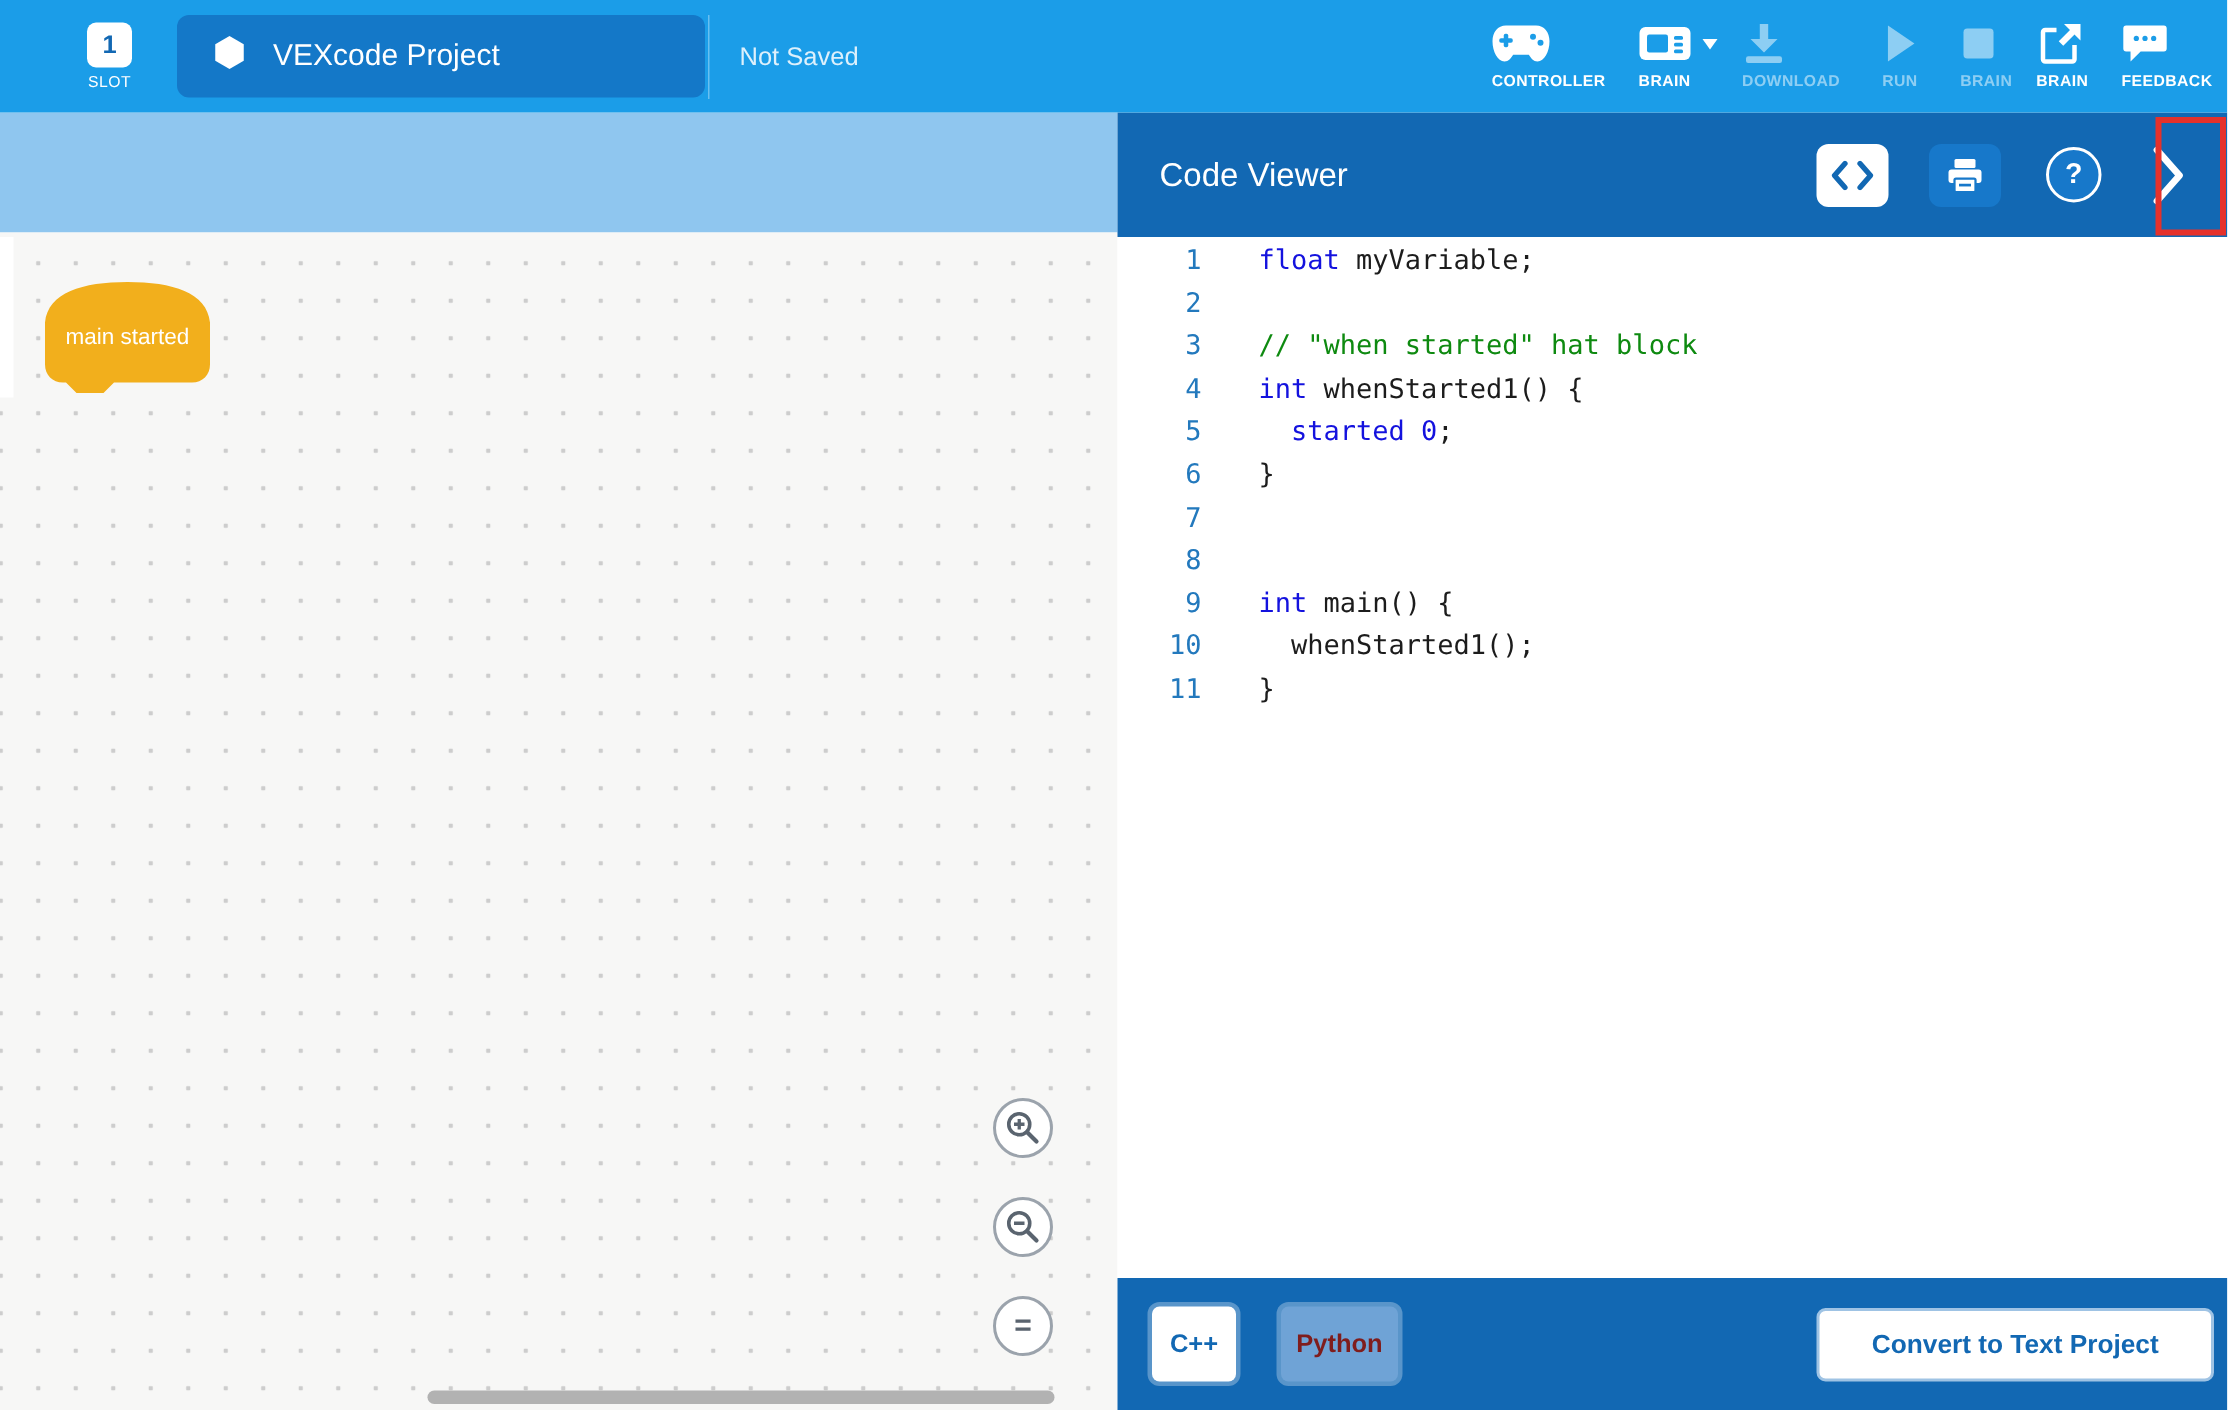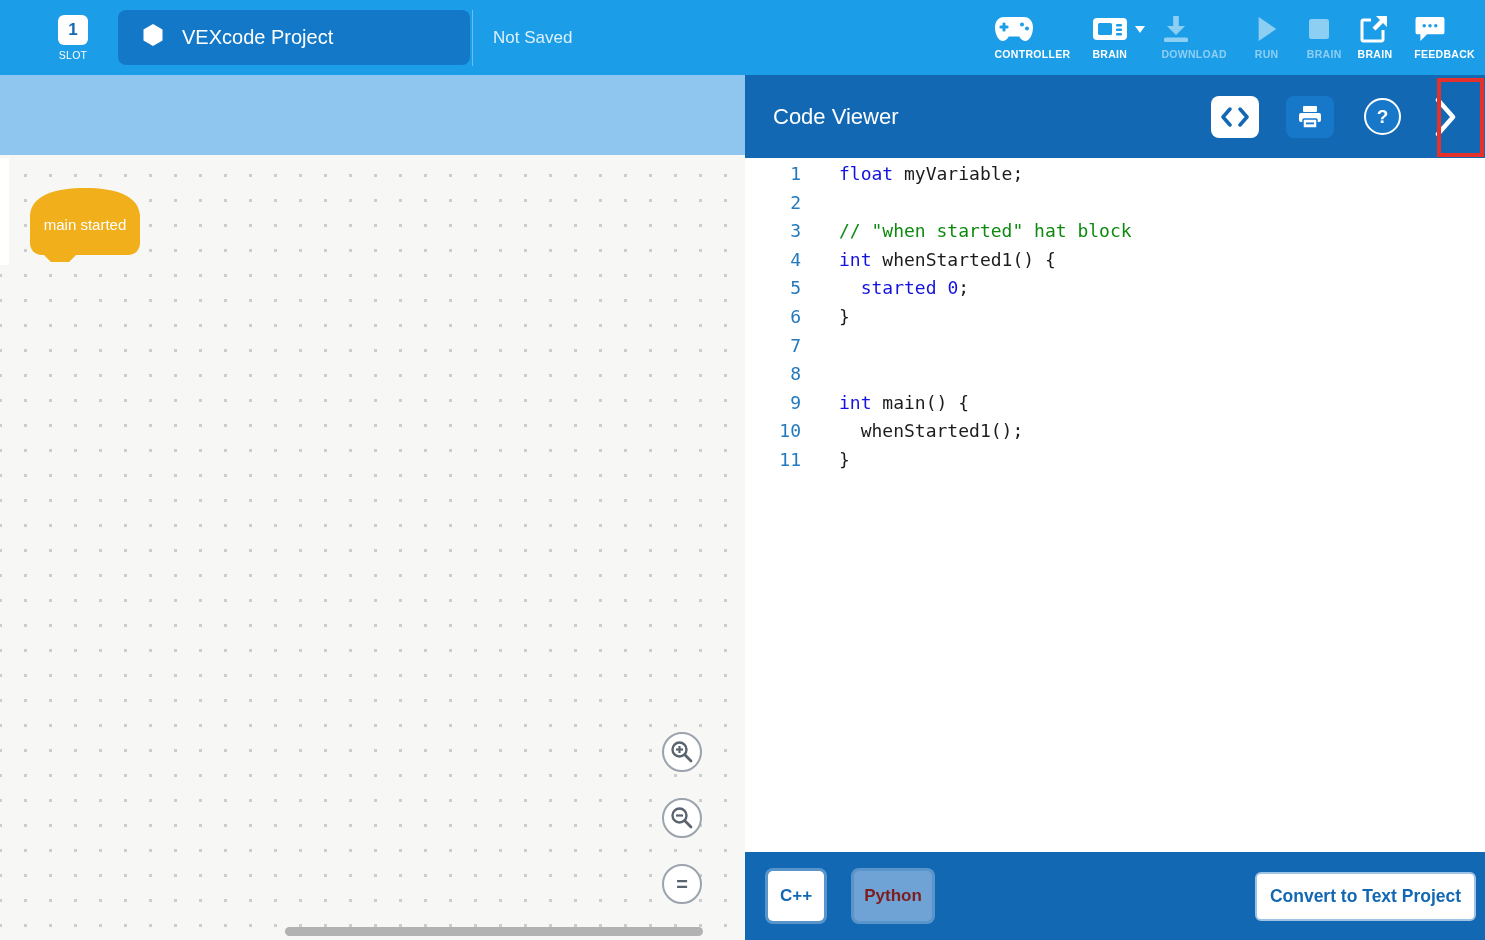--- a/index.html
+++ b/index.html
@@ -64,21 +64,21 @@
   .tok-kw{color:#1412DE}
   .tok-cm{color:#0E8A10}
   .tok-num{color:#1412DE}
   .tok-tx{color:#1c1c1c}
 
   .cv-footer{height:88px;background:#1268B3;display:flex;align-items:center;padding-left:23px;flex:none}
   .lang-btn{height:50px;border-radius:5px;display:flex;align-items:center;justify-content:center;font-weight:bold;font-size:17px;
             box-shadow:0 0 0 3px rgba(255,255,255,.30);cursor:pointer}
   .lang-btn.cpp{width:56px;background:#fff;color:#1268B3}
   .lang-btn.python{width:78px;background:#6FA3D6;color:#7f1d1d;margin-left:30px}
-  .convert-btn{margin-left:auto;margin-right:9px;width:221px;height:49px;background:#fff;border:2px solid #9FC3E4;border-radius:6px;
+  .convert-btn{margin-left:auto;margin-right:9px;width:265px;height:49px;background:#fff;border:2px solid #9FC3E4;border-radius:6px;
                color:#1268B3;font-weight:bold;font-size:17.5px;display:flex;align-items:center;justify-content:center;cursor:pointer}
 </style>
 </head>
 <body>
 
 <div id="app">
 
   <div class="topbar">
     <div class="slot">
       <div class="slot-chip">

